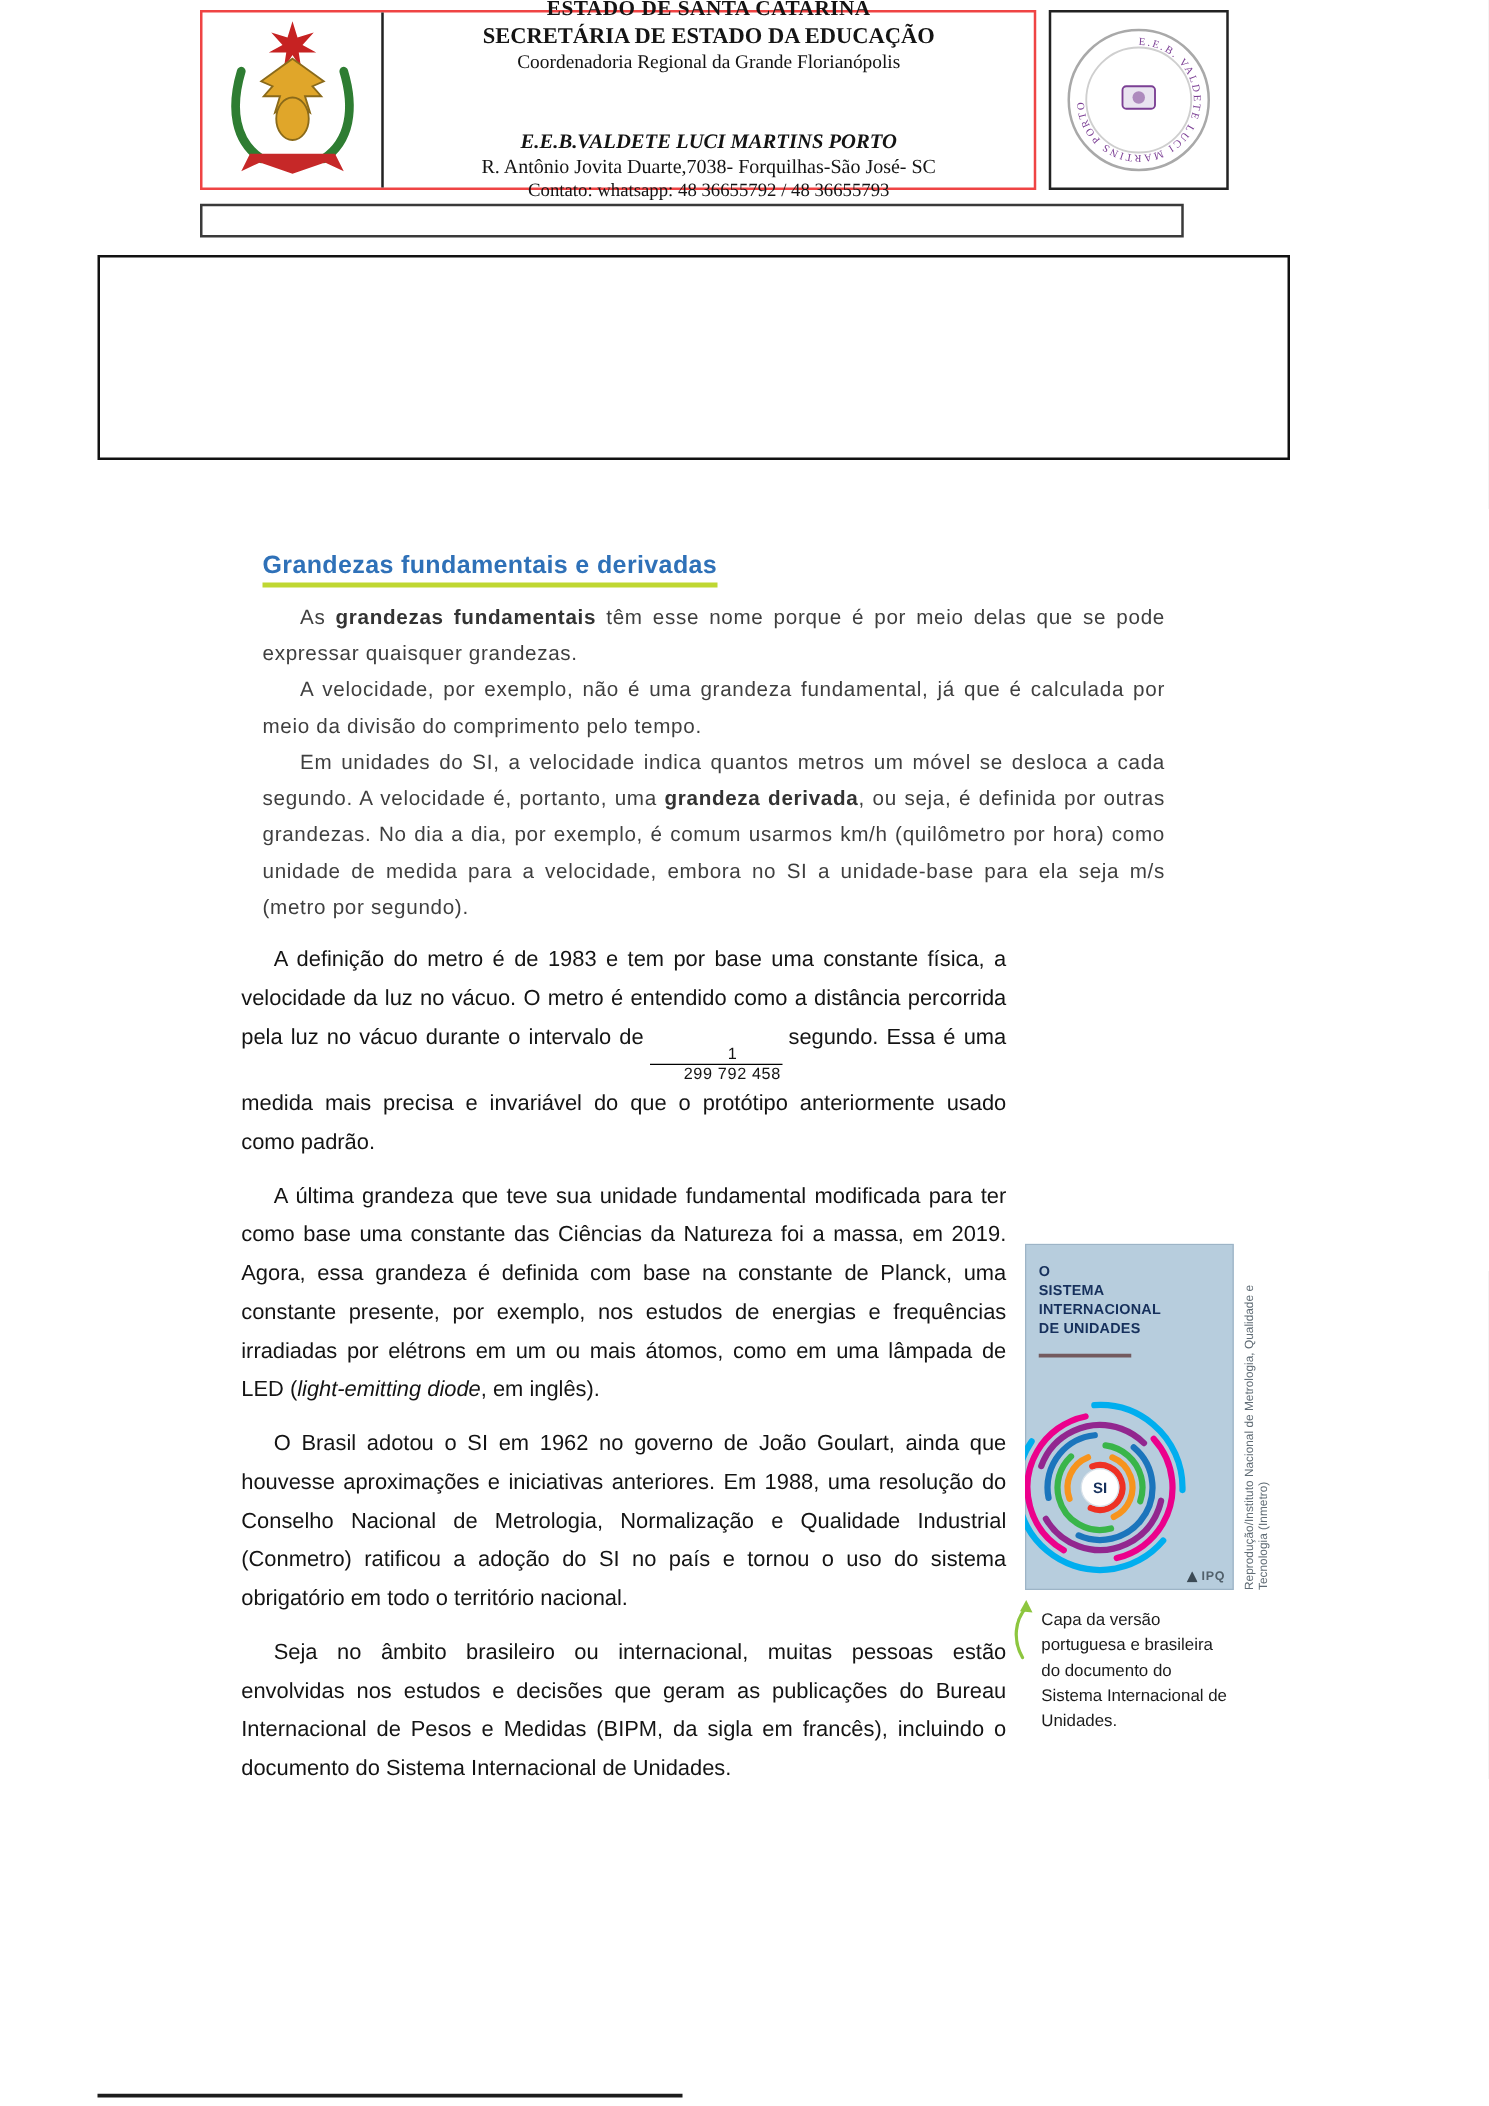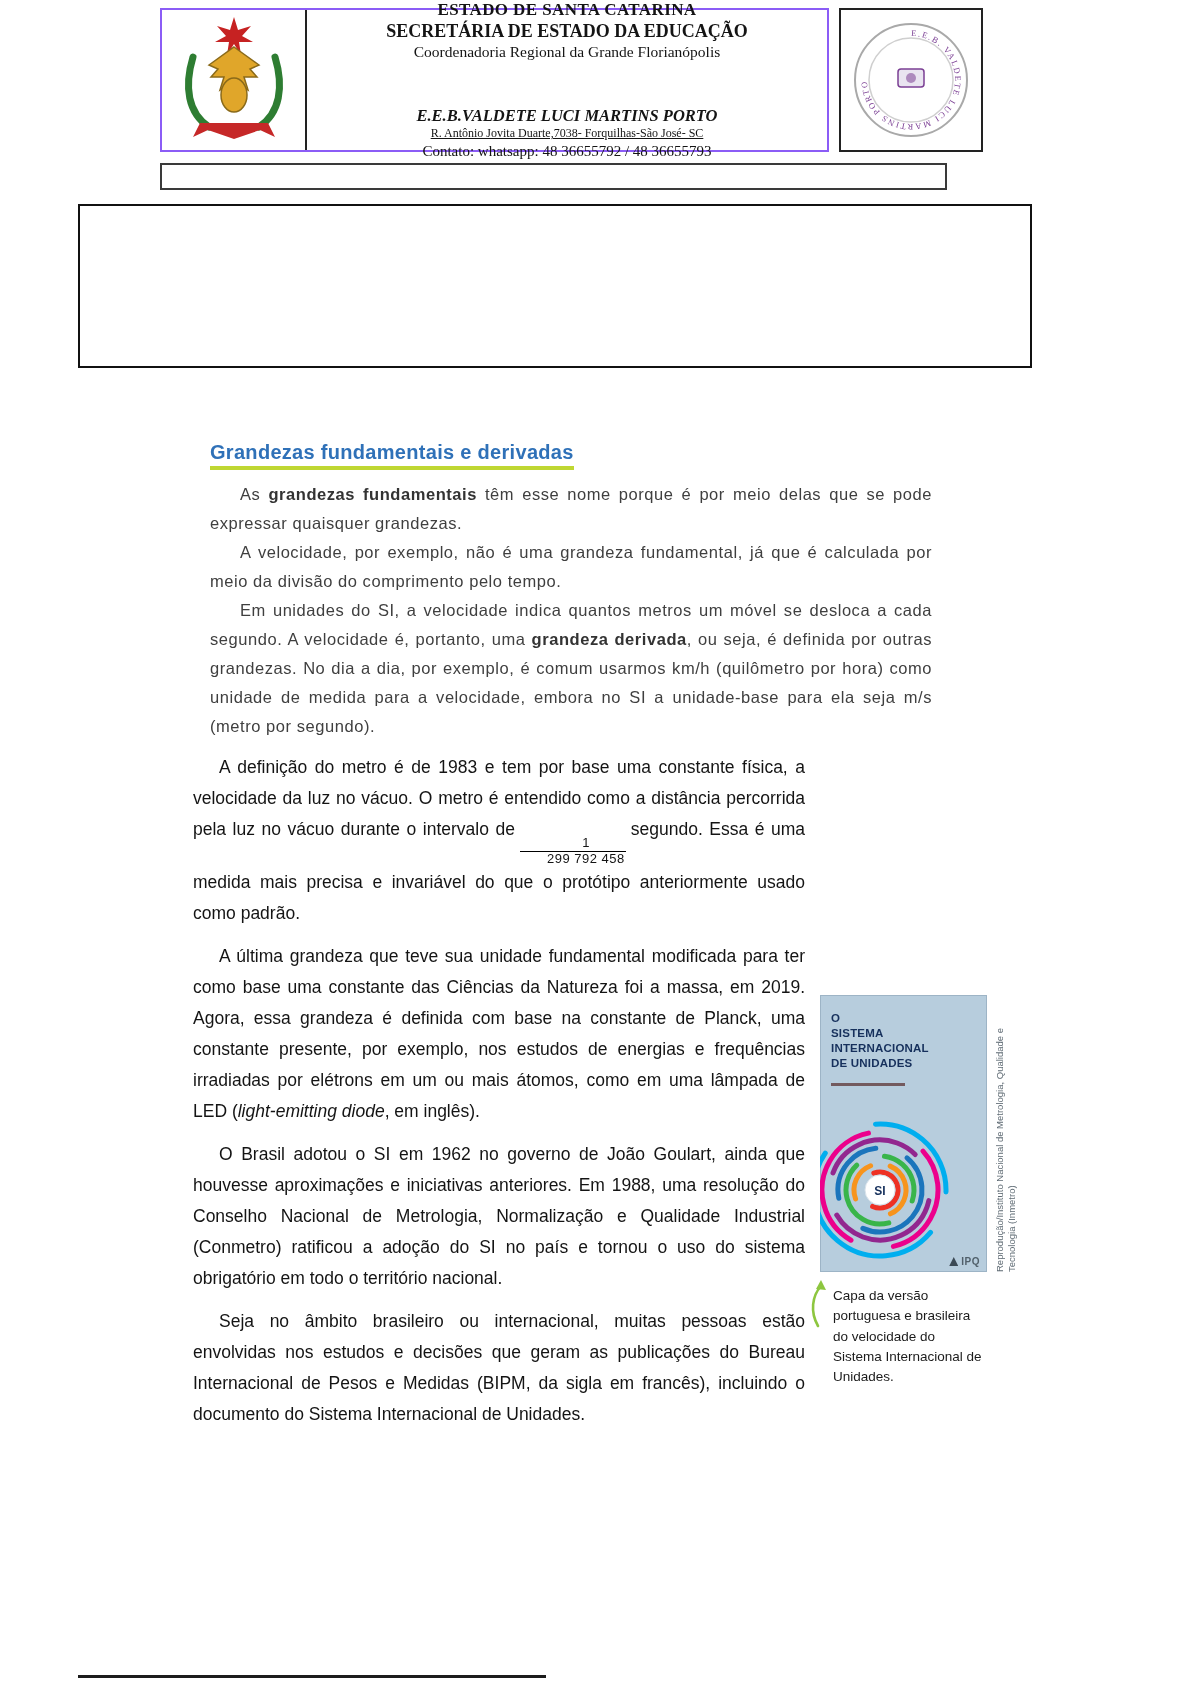--- a/index.html
+++ b/index.html
@@ -4,31 +4,31 @@
 <style>
   html,body{margin:0;padding:0;background:#e8e8e8;}
   .page{
     position:relative;width:1191px;height:1685px;background:#ffffff;
     margin:0 auto;overflow:hidden;
     font-family:"Liberation Sans",sans-serif;color:#111;
   }
 
   
   .header{position:absolute;left:160px;top:8px;display:flex;align-items:stretch;height:144px;}
-  .header-main{display:flex;border:2px solid #8b5cf6;background:#fff;}
+  .header-main{display:flex;border:2px solid #ef4444;background:#fff;}
   .hcell-logo{width:143px;display:flex;align-items:center;justify-content:center;border-right:2px solid #222;}
   .hcell-text{
     width:500px;padding:5px 10px;display:flex;flex-direction:column;justify-content:center;
     text-align:center;font-family:"Liberation Serif",serif;color:#141414;
   }
   .hl1{font-size:17px;font-weight:bold;letter-spacing:.4px;line-height:1.25;}
   .hl2{font-size:18px;font-weight:bold;line-height:1.25;}
   .hl3{font-size:15.5px;line-height:1.25;}
   .hl4{font-size:16.5px;font-weight:bold;font-style:italic;line-height:1.3;margin-top:43px;}
-  .hl5{font-size:12px;line-height:1.3;text-decoration:underline;}
+  .hl5{font-size:16px;line-height:1.3;}
   .hl6{font-size:15px;line-height:1.3;}
   .hcell-seal{
     width:140px;margin-left:10px;border:2px solid #222;background:#fff;
     display:flex;align-items:center;justify-content:center;
   }
 
   
   .box-thin{position:absolute;left:160px;top:163px;width:783px;height:23px;border:2px solid #3a3a3a;background:#fff;}
   .box-large{position:absolute;left:78px;top:204px;width:950px;height:160px;border:2px solid #111;background:#fff;}
 
@@ -179,17 +179,17 @@
       </div>
     </div>
   </div>
 
   <div class="credit">Reprodução/Instituto Nacional de Metrologia, Qualidade e Tecnologia (Inmetro)</div>
 
   <svg class="caption-arrow" width="22" height="48" viewBox="0 0 22 48">
     <path d="M10,46 C2,32 4,16 13,6" stroke="#8dc63f" stroke-width="2.6" fill="none" stroke-linecap="round"></path>
     <polygon points="13,0 18,10 8,9" fill="#8dc63f"></polygon>
   </svg>
-  <div class="caption">Capa da versão portuguesa e brasileira do velocidade do Sistema Internacional de Unidades.</div>
+  <div class="caption">Capa da versão portuguesa e brasileira do documento do Sistema Internacional de Unidades.</div>
 
   <div class="bottom-rule"></div>
 
 </div>
 
 </body></html>

